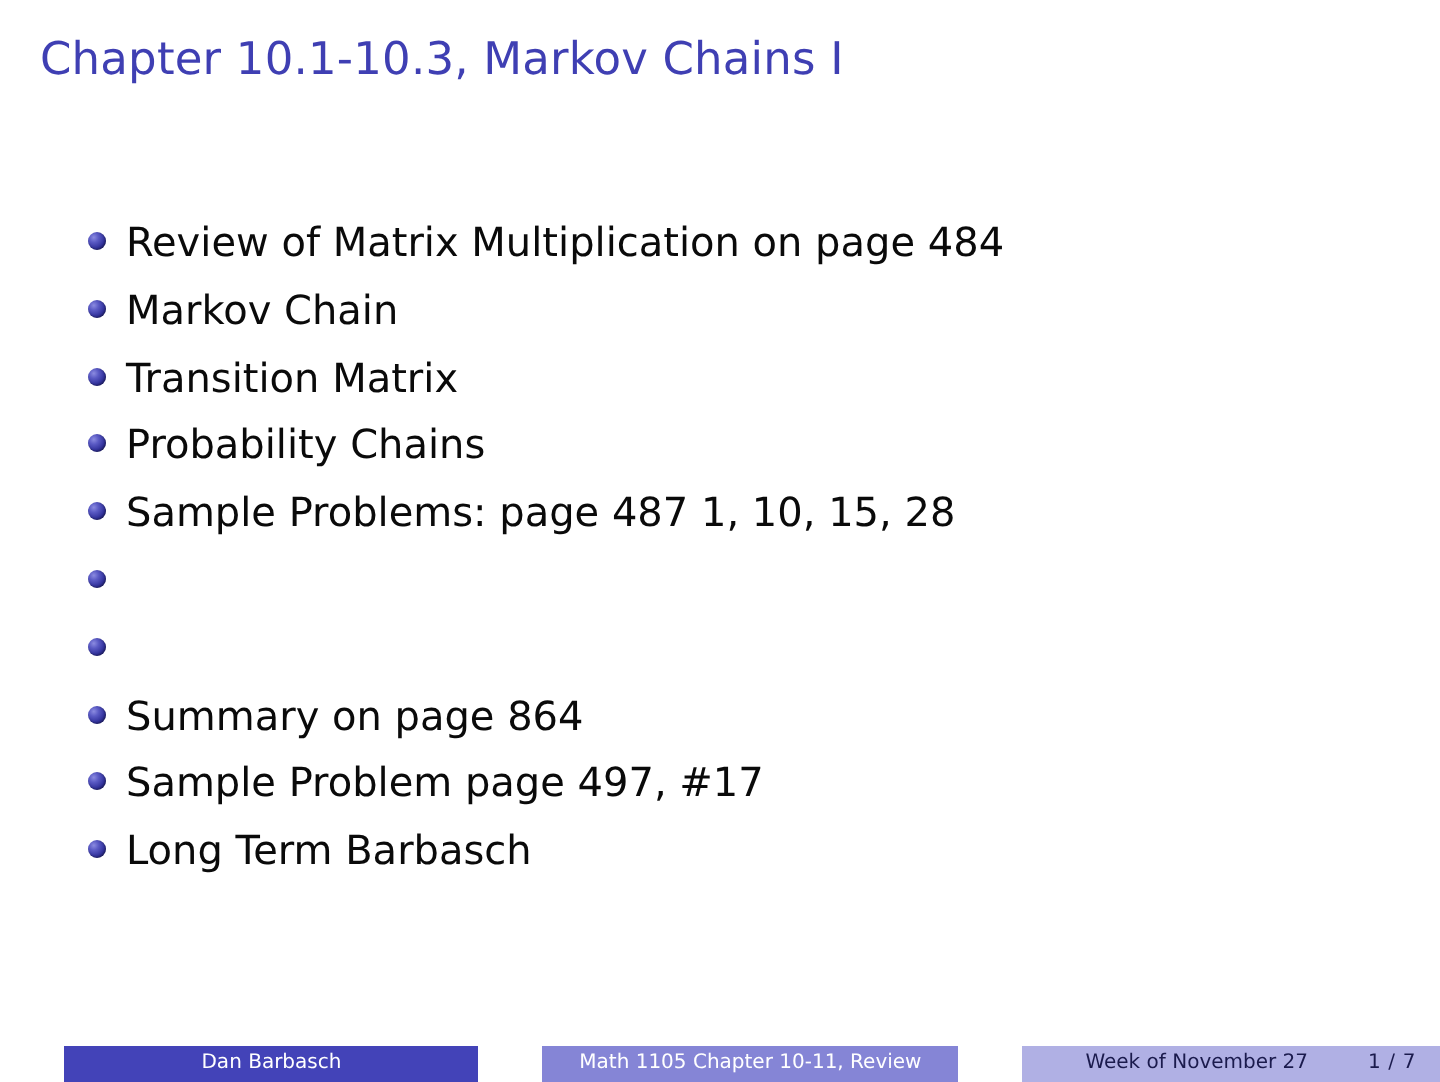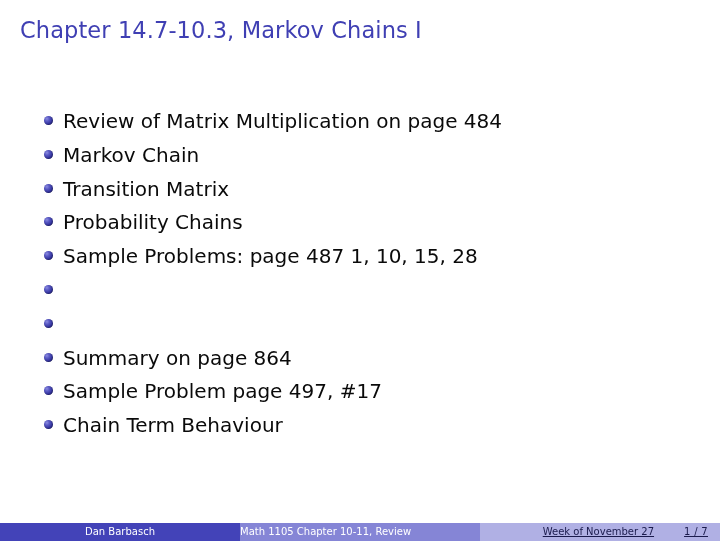--- a/index.html
+++ b/index.html
@@ -74,55 +74,55 @@
     display: flex;
     font-size: 10px;
     line-height: 18px;
   }
   .footer-seg {
     height: 18px;
     display: flex;
     align-items: center;
     overflow: hidden;
     white-space: nowrap;
+    margin-left: 32px;
   }
   .footer-author {
     width: 240px;
     background: #4343b8;
     color: #ffffff;
     justify-content: center;
   }
   .footer-course {
     width: 240px;
     background: #8585d6;
     color: #ffffff;
-    justify-content: flex-start;
+    justify-content: center;
   }
   .footer-meta {
     width: 240px;
     background: #b0b0e4;
     color: #1b1b4d;
     justify-content: flex-end;
     padding-right: 12px;
     box-sizing: border-box;
-    text-decoration: underline;
   }
   .footer-date {
     margin-right: 30px;
   }
   .footer-page {
     letter-spacing: 0.3px;
   }
 </style>
 </head>
 <body>
 
 <div class="slide">
 
-  <div class="slide-title">Chapter 14.7-10.3, Markov Chains I</div>
+  <div class="slide-title">Chapter 10.1-10.3, Markov Chains I</div>
 
   <ul class="content-list">
     <li class="content-item">
       <span class="bullet-sphere"></span>
       <span class="item-label">Review of Matrix Multiplication on page 484</span>
     </li>
     <li class="content-item">
       <span class="bullet-sphere"></span>
       <span class="item-label">Markov Chain</span>
     </li>
@@ -147,21 +147,21 @@
     <li class="content-item">
       <span class="bullet-sphere"></span>
       <span class="item-label">Summary on page 864</span>
     </li>
     <li class="content-item">
       <span class="bullet-sphere"></span>
       <span class="item-label">Sample Problem page 497, #17</span>
     </li>
     <li class="content-item">
       <span class="bullet-sphere"></span>
-      <span class="item-label">Chain Term Behaviour</span>
+      <span class="item-label">Long Term Barbasch</span>
     </li>
   </ul>
 
   <div class="footer">
     <div class="footer-seg footer-author">
       <span>Dan Barbasch</span>
     </div>
     <div class="footer-seg footer-course">
       <span>Math 1105 Chapter 10-11, Review</span>
     </div>

